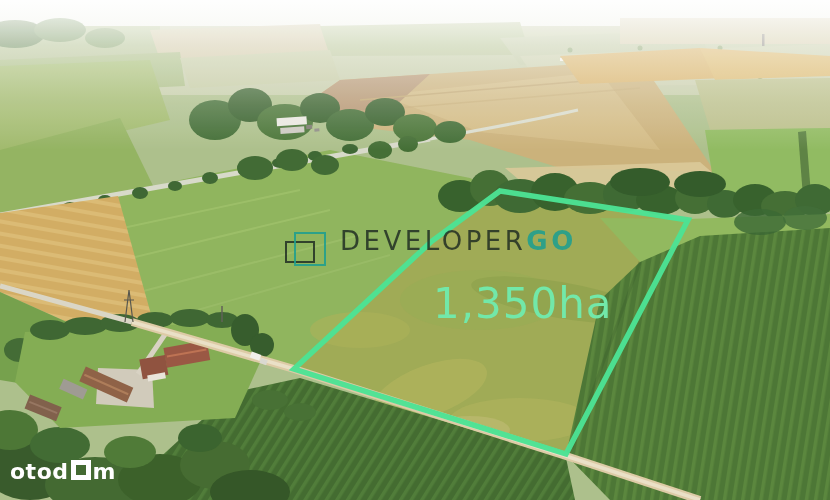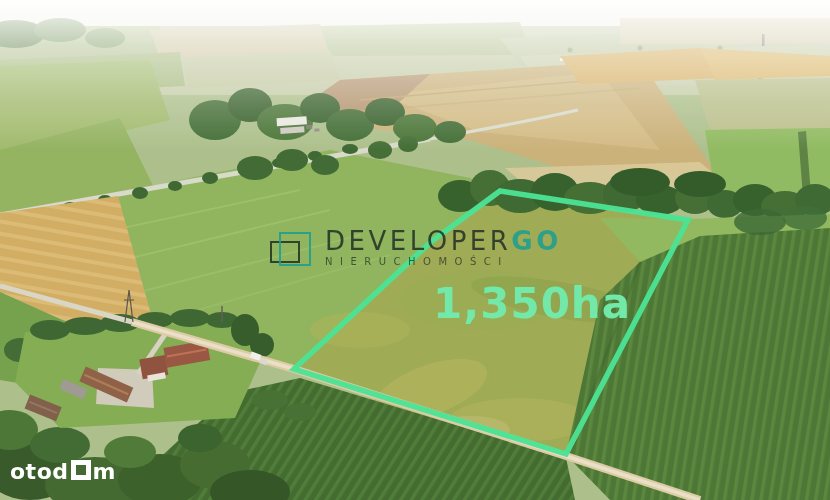--- a/index.html
+++ b/index.html
@@ -2,36 +2,36 @@
 <html style="--plot-outline: #4ce294; --plot-label: #72e8a9; --brand-dark: rgba(25,37,31,0.8); --brand-teal: rgba(30,158,144,0.88); --brand-sub: rgba(28,42,35,0.7); --logo-white: #ffffff;"><head>
 <meta charset="utf-8">
 <style>
   html,body{margin:0;padding:0;}
   body{width:830px;height:500px;overflow:hidden;position:relative;
        font-family:"DejaVu Sans","Liberation Sans",sans-serif;background:#a9bd86;}
   .stage{position:absolute;inset:0;width:830px;height:500px;}
   svg{display:block;}
 
   
-  .watermark{position:absolute;left:268px;top:228px;display:flex;align-items:flex-start;pointer-events:none;}
+  .watermark{position:absolute;left:283px;top:228px;display:flex;align-items:flex-start;pointer-events:none;}
   .wm-mark{position:relative;width:46px;height:42px;flex:0 0 auto;}
   .wm-sq-dark{position:absolute;left:2px;top:13px;width:26px;height:18px;
               border:2.5px solid var(--brand-dark);}
   .wm-sq-teal{position:absolute;left:11px;top:4px;width:28px;height:30px;
               border:2.5px solid var(--brand-teal);}
   .wm-text{margin-left:11px;}
   .wm-line1{font-size:26px;line-height:26px;letter-spacing:3.5px;font-weight:500;
             color:var(--brand-dark);white-space:nowrap;}
   .wm-line1 .accent{color:var(--brand-teal);font-weight:700;}
   .wm-line2{margin-top:3px;font-size:10px;line-height:10px;letter-spacing:7.5px;
             color:var(--brand-sub);white-space:nowrap;}
 
   
   .area-label{position:absolute;left:433px;top:282px;font-size:42px;line-height:44px;
-              letter-spacing:1px;color:var(--plot-label);font-weight:700;pointer-events:none;}
+              letter-spacing:1px;color:var(--plot-label);font-weight:400;pointer-events:none;}
 
   
   .portal-logo{position:absolute;left:10px;top:459px;color:var(--logo-white);
                font-size:22px;font-weight:700;letter-spacing:.5px;white-space:nowrap;}
   .portal-logo .sq{display:inline-block;width:10px;height:10px;border:5px solid var(--logo-white);
                    margin:0 2px;vertical-align:-1px;}
 </style>
 </head>
 <body>
 
@@ -277,19 +277,18 @@
   <polygon fill="none" style="stroke:var(--plot-outline)" stroke-width="5.5" stroke-linejoin="miter" opacity="0.97" points="500,191 688,220 566,454 294,369 432,241"></polygon>
 </svg>
 
 <div class="watermark">
   <div class="wm-mark">
     <div class="wm-sq-dark"></div>
     <div class="wm-sq-teal"></div>
   </div>
   <div class="wm-text">
     <div class="wm-line1"><span>DEVELOPER</span><span class="accent">GO</span></div>
-    <div class="wm-line2">NIERUCHOMOŚCI</div>
   </div>
 </div>
 
 <div class="area-label">1,350ha</div>
 
 <div class="portal-logo"><span>otod</span><span class="sq"></span><span>m</span></div>
 
 </body></html>

